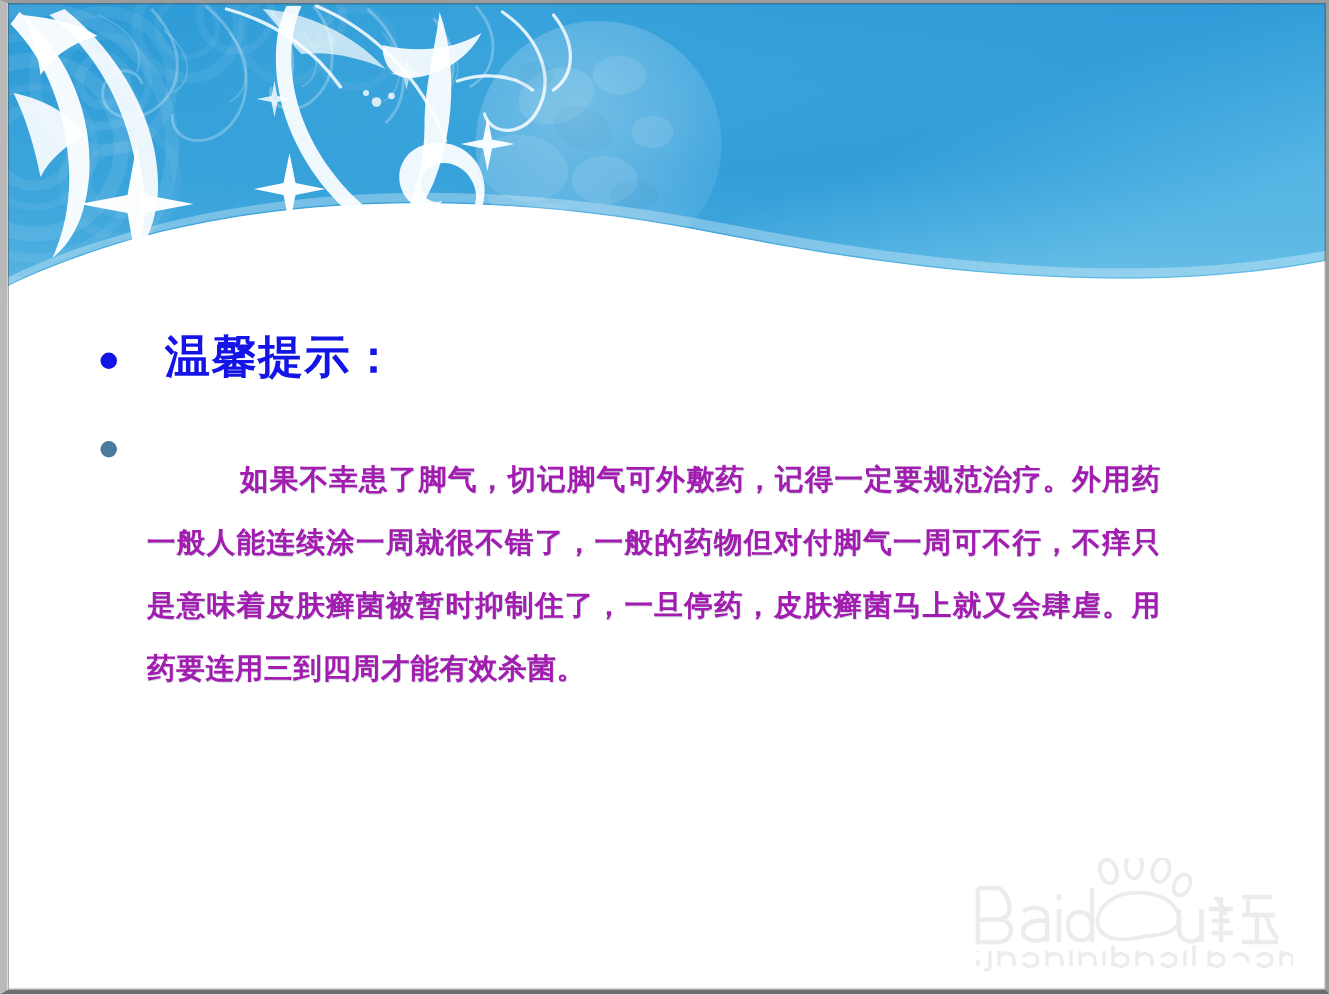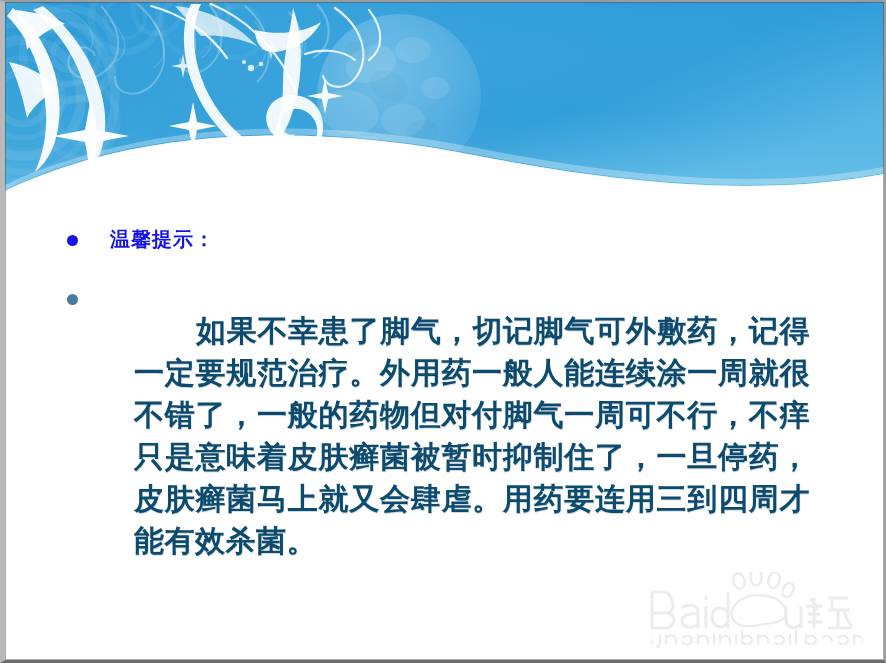--- a/index.html
+++ b/index.html
@@ -86,32 +86,32 @@
     width: 11px;
     height: 11px;
     background: #4a7b9f;
     margin-top: 14px;
   }
 
   .heading-text {
     margin-left: 32px;
     color: #1414e6;
     font-family: "DejaVu Serif", "Liberation Serif", serif;
-    font-size: 20px;
+    font-size: 30px;
     font-weight: 700;
     line-height: 40px;
     letter-spacing: 1px;
     white-space: nowrap;
   }
 
   .para-text {
-    margin-left: 56px;
-    color: #0c4a6e;
+    margin-left: 20px;
+    color: #a21caf;
     font-family: "DejaVu Serif", "Liberation Serif", serif;
-    font-size: 30px;
+    font-size: 19px;
     font-weight: 700;
     line-height: 42px;
     letter-spacing: 0.5px;
     text-align: justify;
     text-indent: 62px;
     width: 676px;
     text-shadow: 0.5px 0.5px 0 rgba(70,110,140,0.25);
   }
 
   

